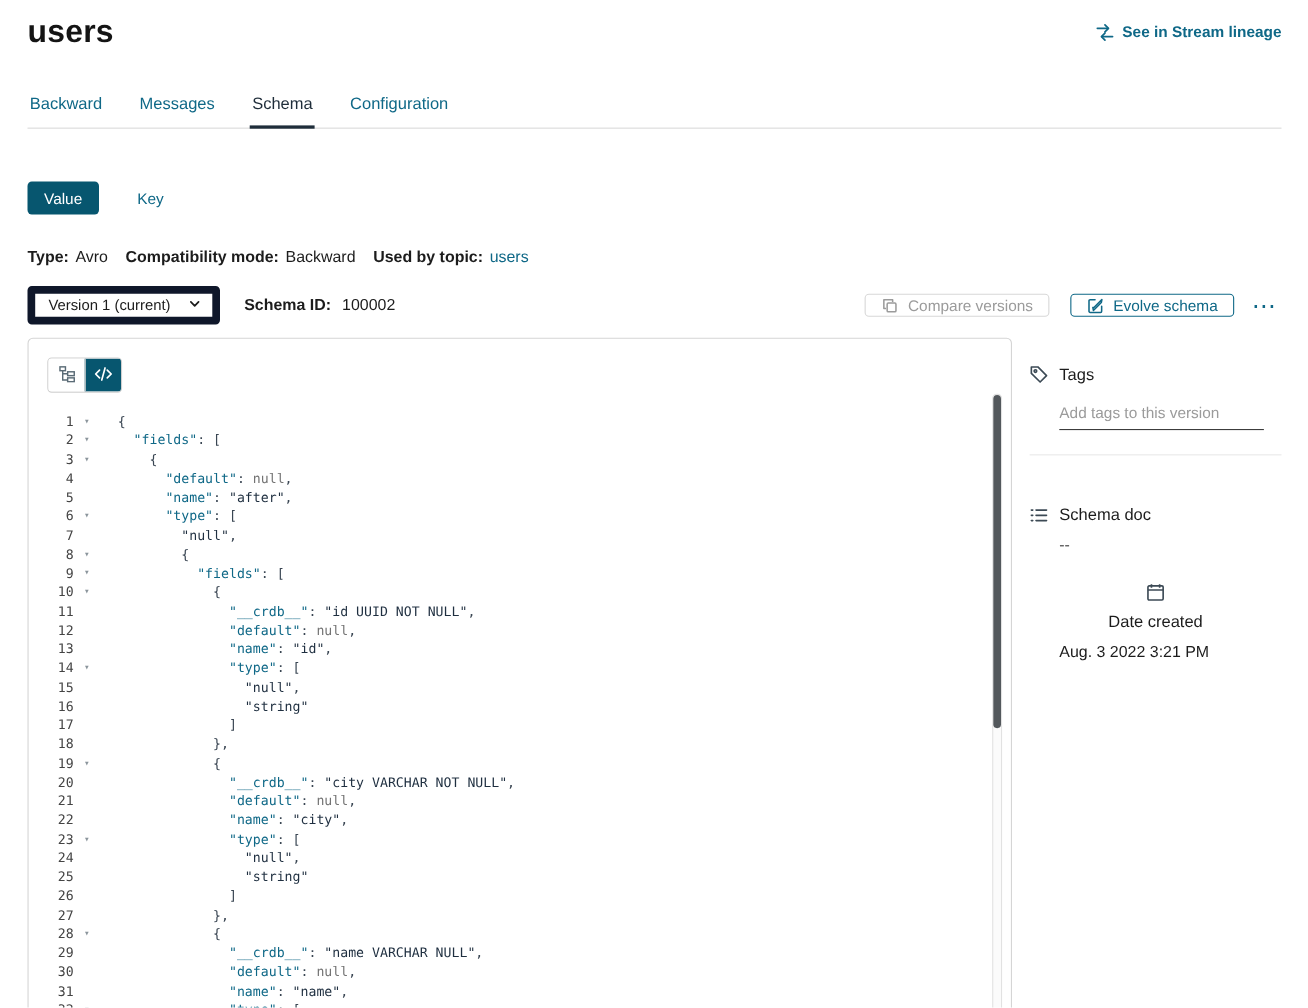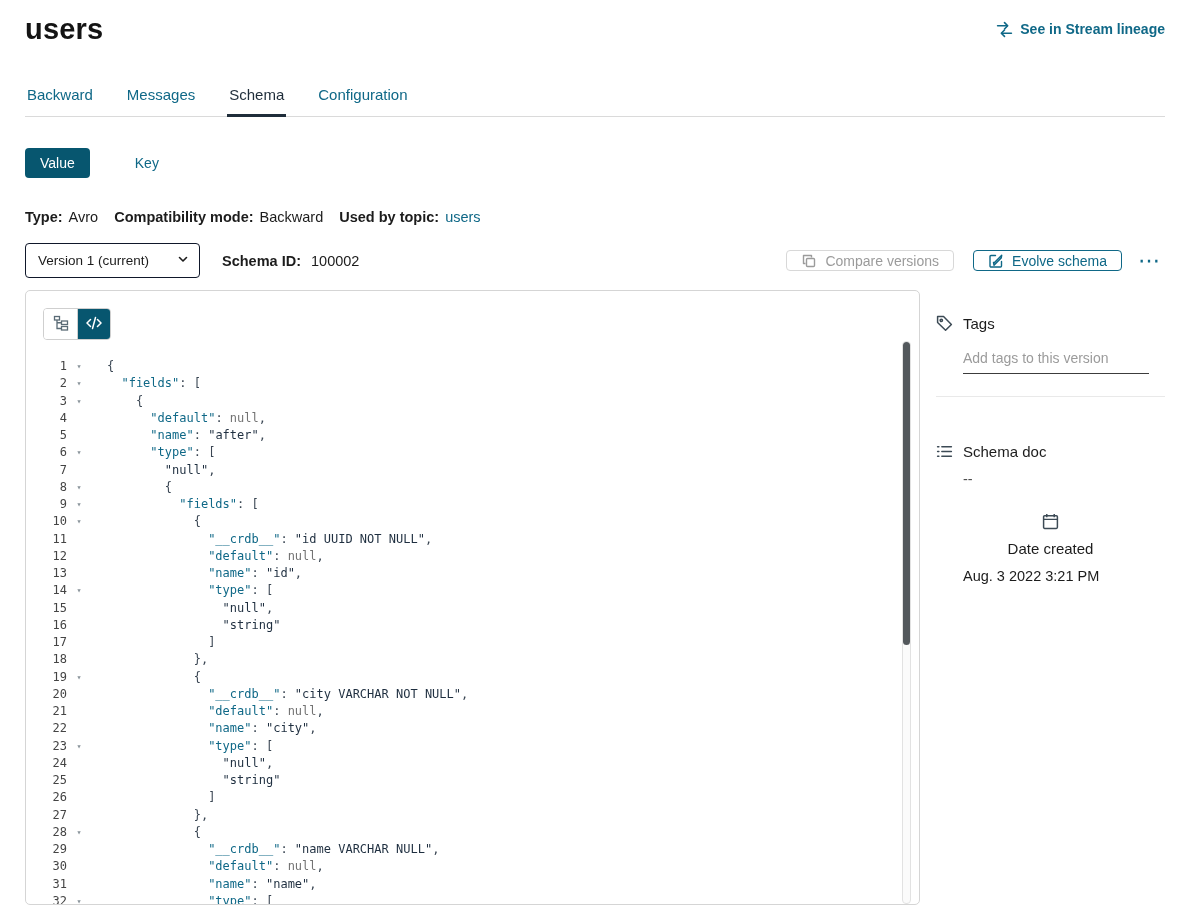--- a/index.html
+++ b/index.html
@@ -23,33 +23,33 @@
   .lineage { display:flex; align-items:center; gap:7px; color:var(--link); font-size:14px; font-weight:600; text-decoration:none; cursor:pointer; }
   .lineage svg { display:block; }
 
   
   .tabs { display:flex; gap:30px; margin-top:28px; border-bottom:1px solid #dadada; }
   .tab { position:relative; padding:8px 2px 13px; font-size:15px; color:var(--link); cursor:pointer; }
   .tab.active { color:var(--ink); }
   .tab.active::after { content:""; position:absolute; left:0; right:0; bottom:-1px; height:3px; background:var(--ink); }
 
   
-  .seg-toggle { margin-top:31px; display:flex; align-items:center; gap:30px; }
+  .seg-toggle { margin-top:48px; display:flex; align-items:center; gap:20px; }
   .seg { font-family:inherit; font-size:14px; padding:7px 15px; border:none; border-radius:4px; background:transparent; color:var(--link); cursor:pointer; }
   .seg.active { background:var(--teal-dark); color:#fff; }
 
   
   .meta-row { margin-top:31px; font-size:14.5px; display:flex; align-items:flex-end; }
   .meta-label { font-weight:700; margin-right:6px; }
   .meta-value { margin-right:16px; }
   .meta-link { color:var(--link); text-decoration:none; cursor:pointer; }
 
   
   .toolbar-row { margin-top:18px; display:flex; align-items:center; }
-  .select { width:175px; height:35px; border:1px solid #0f172a; border-radius:4px; background:#fff;
+  .select { width:175px; height:35px; border:7px solid #0f172a; border-radius:4px; background:#fff;
             display:flex; align-items:center; justify-content:space-between; padding:0 10px 0 12px;
             font-size:13.5px; cursor:pointer; }
   .schema-id { margin-left:22px; font-size:14.5px;text-align:center; }
   .btn { height:21px; border-radius:4px; font-family:inherit; font-size:14px; display:inline-flex; align-items:center; gap:8px; padding:0 14px; background:#fff; cursor:pointer; }
   .btn svg { display:block; }
   .btn.disabled { border:1px solid #d8d8d8; color:#9b9b9b; cursor:default; margin-left:auto; }
   .btn.outline { border:1px solid var(--link); color:var(--link); margin-left:19px; }
   .more { border:none; background:none; color:var(--link); font-size:22px; line-height:1; margin-left:12px; padding:2px 4px; cursor:pointer; letter-spacing:1px; }
 
   

